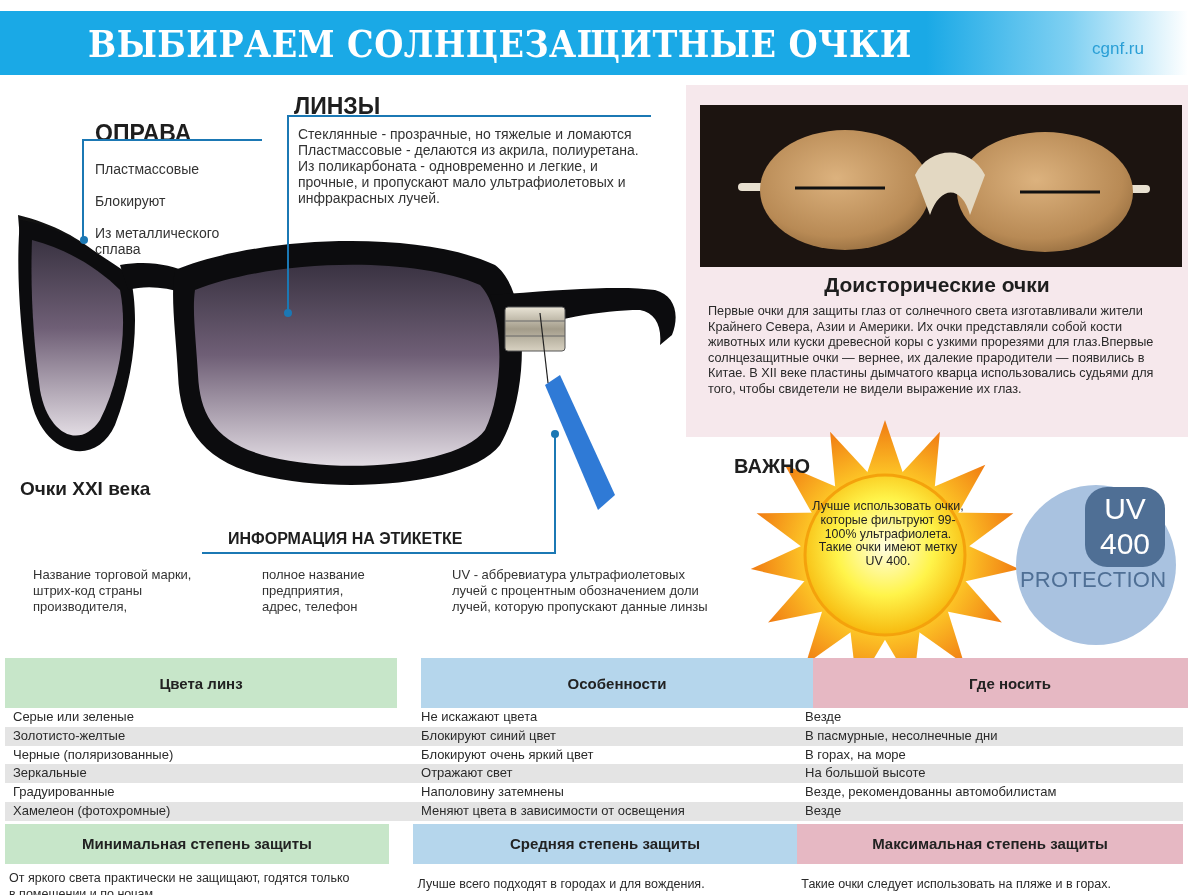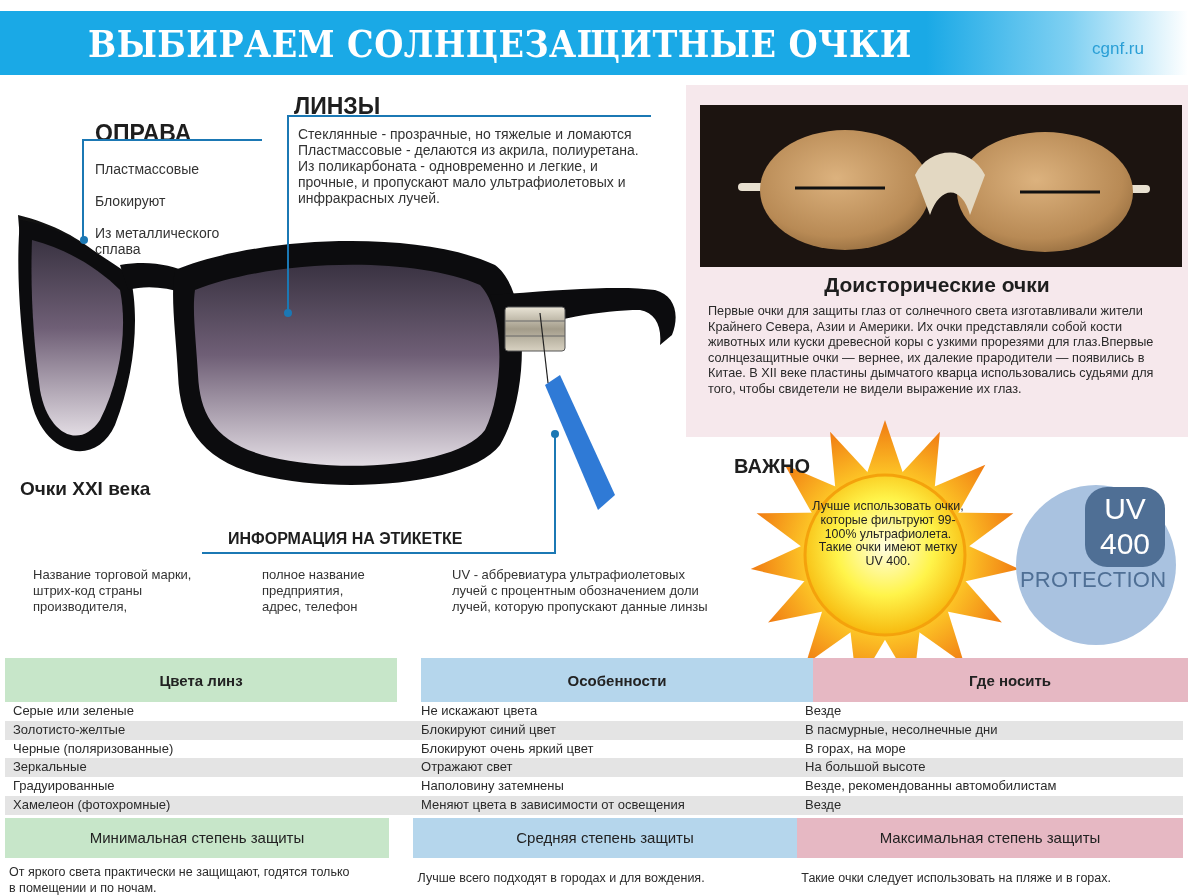--- a/index.html
+++ b/index.html
@@ -44,29 +44,29 @@
   .sun-text { position: absolute; left: 812px; top: 500px; width: 152px; text-align: center; font-size: 12.4px; line-height: 13.8px; color: #222; }
   .uv-circle { position: absolute; left: 1016px; top: 485px; width: 160px; height: 160px; border-radius: 50%; background: #a9c2e0; }
   .uv-box { position: absolute; left: 1085px; top: 487px; width: 80px; height: 80px; background: #4f6f95; color: #fff; text-align: center; font-size: 30px; line-height: 35px; padding-top: 4px; border-radius: 22px; }
   .uv-protection { position: absolute; left: 1020px; top: 567px; font-size: 22px; color: #4f6f95; letter-spacing: 0.2px; }
 
   
   .label-col { position: absolute; top: 567px; font-size: 13px; line-height: 16px; color: #333; white-space: pre-line; }
 
   
   .table { position: absolute; left: 5px; top: 658px; width: 1178px; }
-  .thead { display: flex; height: 44px; }
+  .thead { display: flex; height: 50px; }
   .thead div { flex: 0 0 auto; display: flex; align-items: center; justify-content: center; font-weight: bold; font-size: 15px; color: #222; }
   .c1 { width: 392px; } .c2 { width: 392px; margin-left: 24px; } .c3 { width: 394px; }
   .bg-green { background: #c7e6c9; } .bg-blue { background: #b5d6ec; } .bg-pink { background: #e6b8c3; }
   .trow { display: flex; height: 18.8px; font-size: 13px; line-height: 18.8px; color: #2a2a2a; }
   .trow div { padding-left: 8px; white-space: nowrap; }
   .trow.alt { background: #e4e4e4; }
   .tfoot { display: flex; height: 40px; margin-top: 3px; }
-  .tfoot div { display: flex; align-items: center; justify-content: center; font-weight: normal; font-size: 15px; color: #222; }
+  .tfoot div { display: flex; align-items: center; justify-content: center; font-weight: bold; font-size: 15px; color: #222; }
   .tdesc { display: flex; margin-top: 4px; }
   .tdesc div { font-size: 12.5px; line-height: 16px; color: #2a2a2a; padding-left: 4px; padding-top: 2px; }
 </style>
 </head>
 <body>
 
 <div class="header">
   <div class="header-title">ВЫБИРАЕМ СОЛНЦЕЗАЩИТНЫЕ ОЧКИ</div>
   <div class="header-site">cgnf.ru</div>
 </div>

